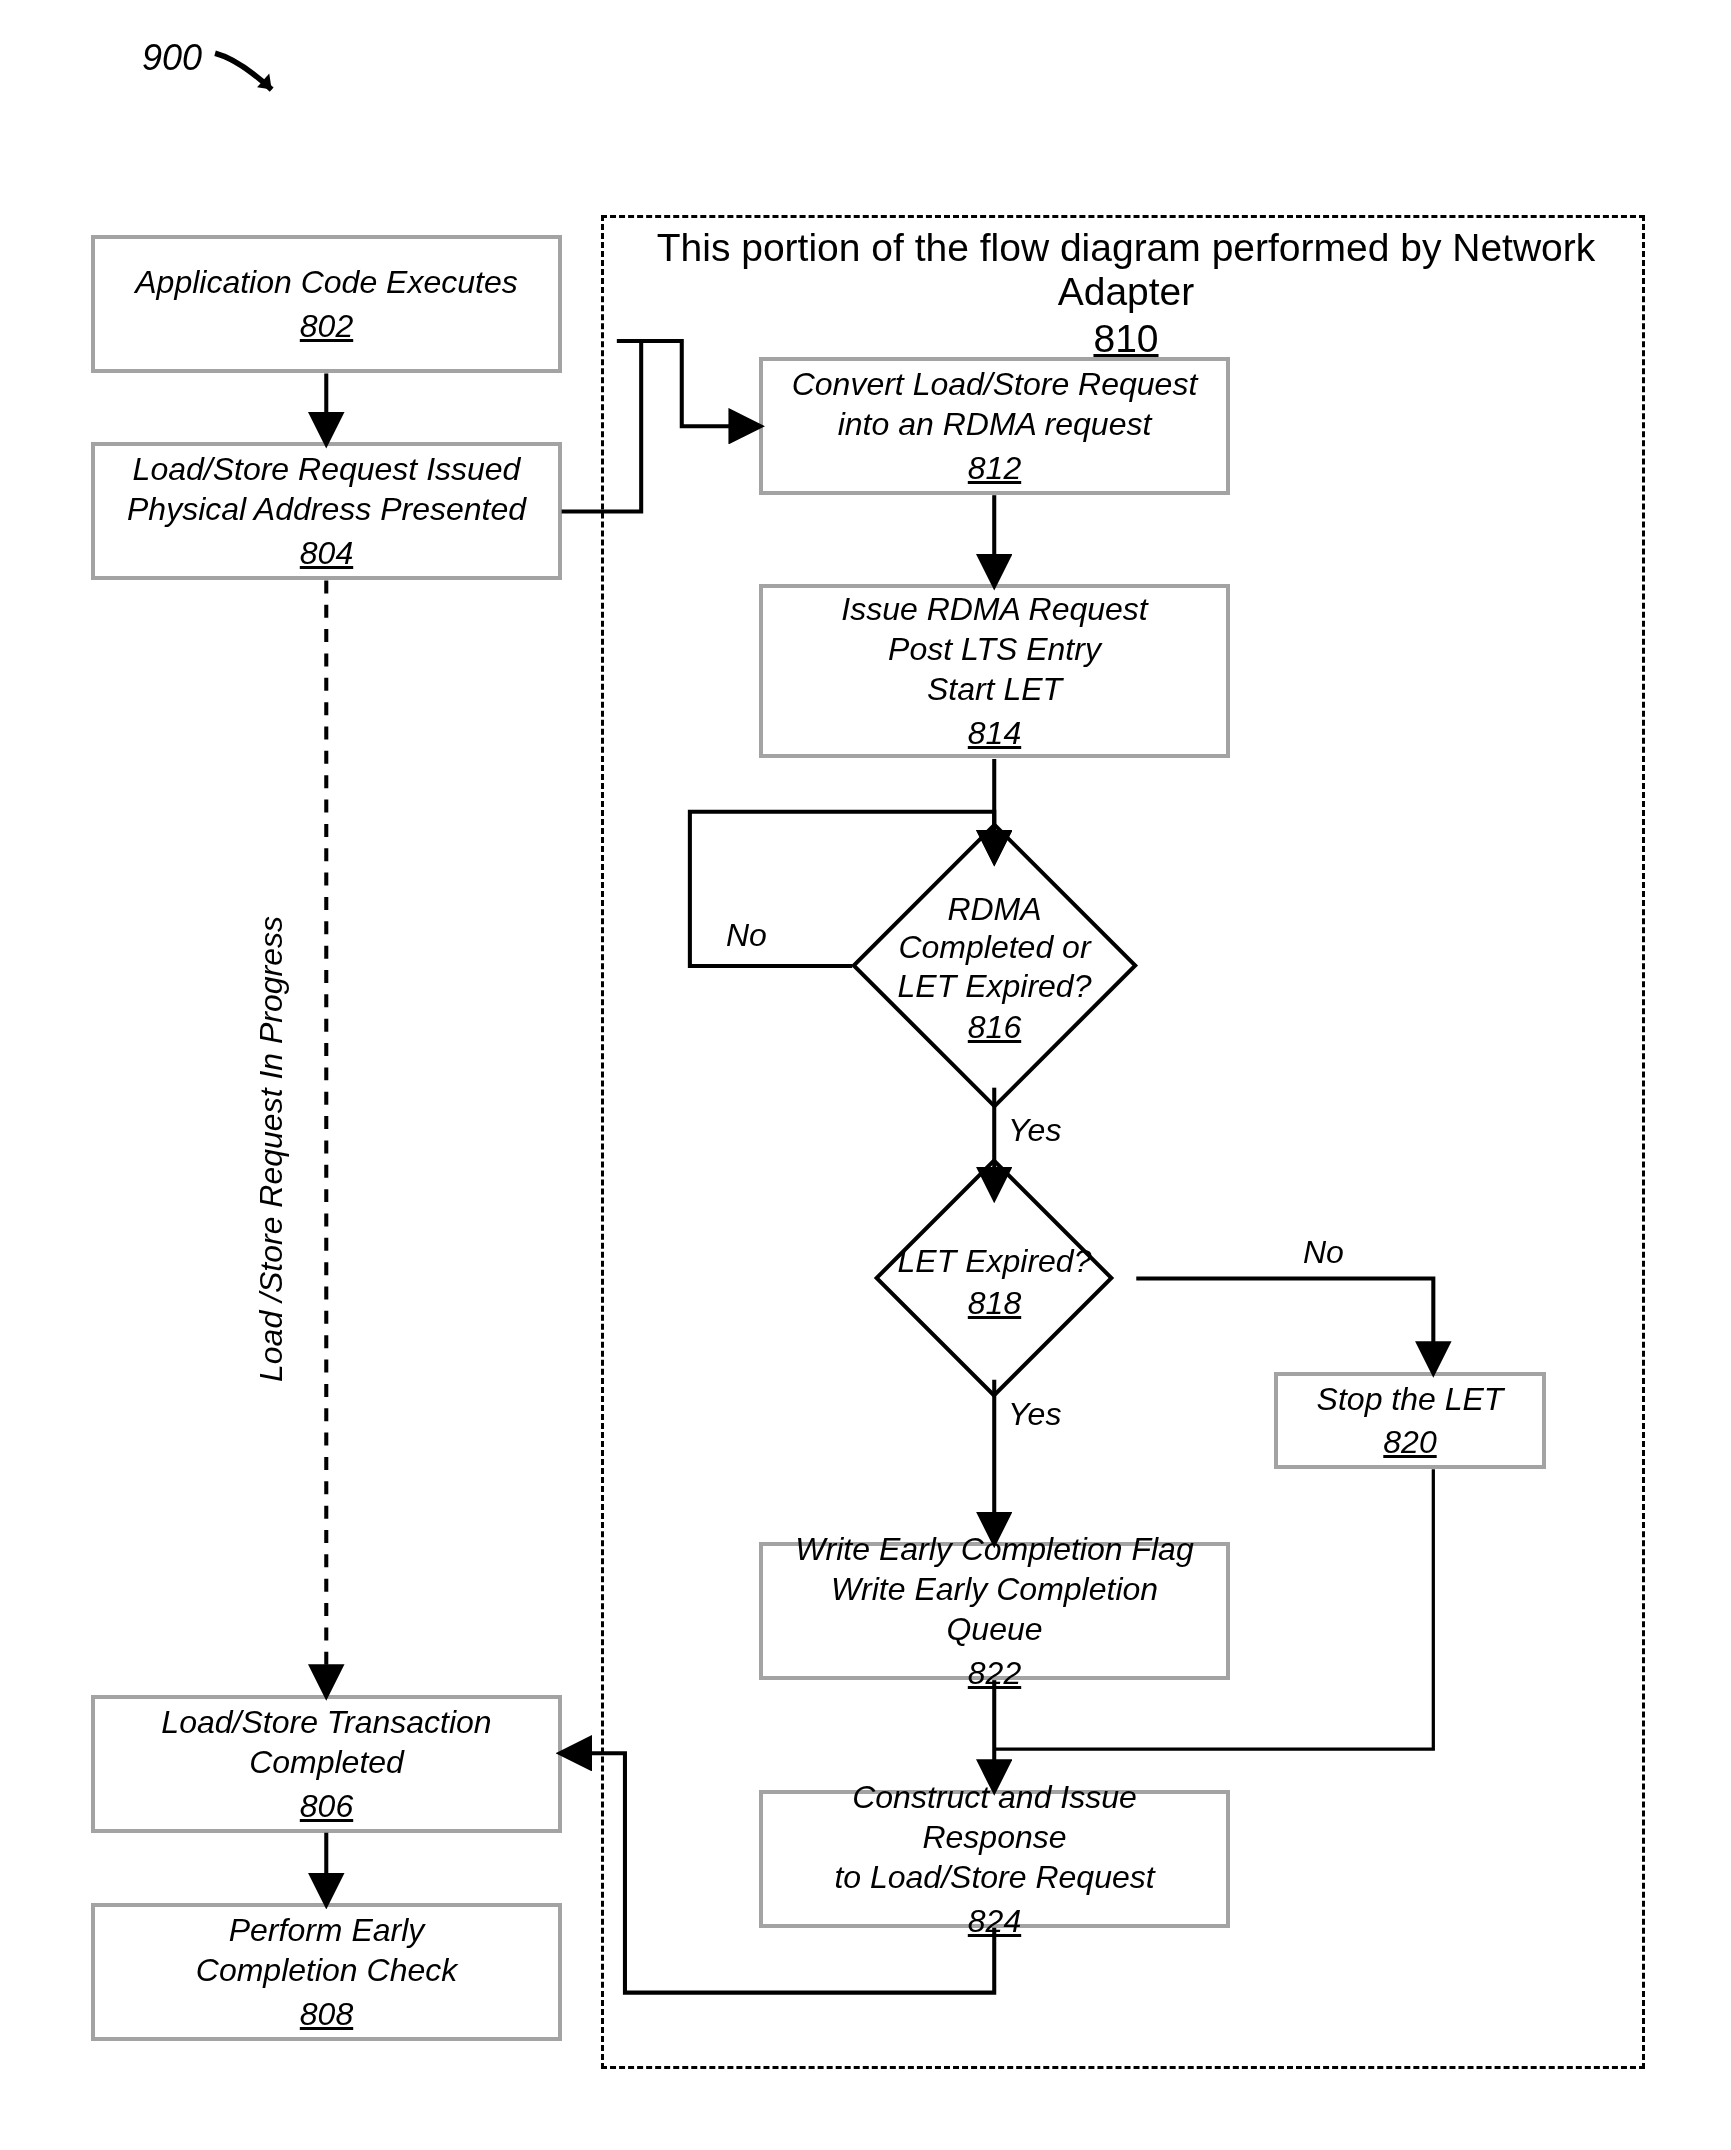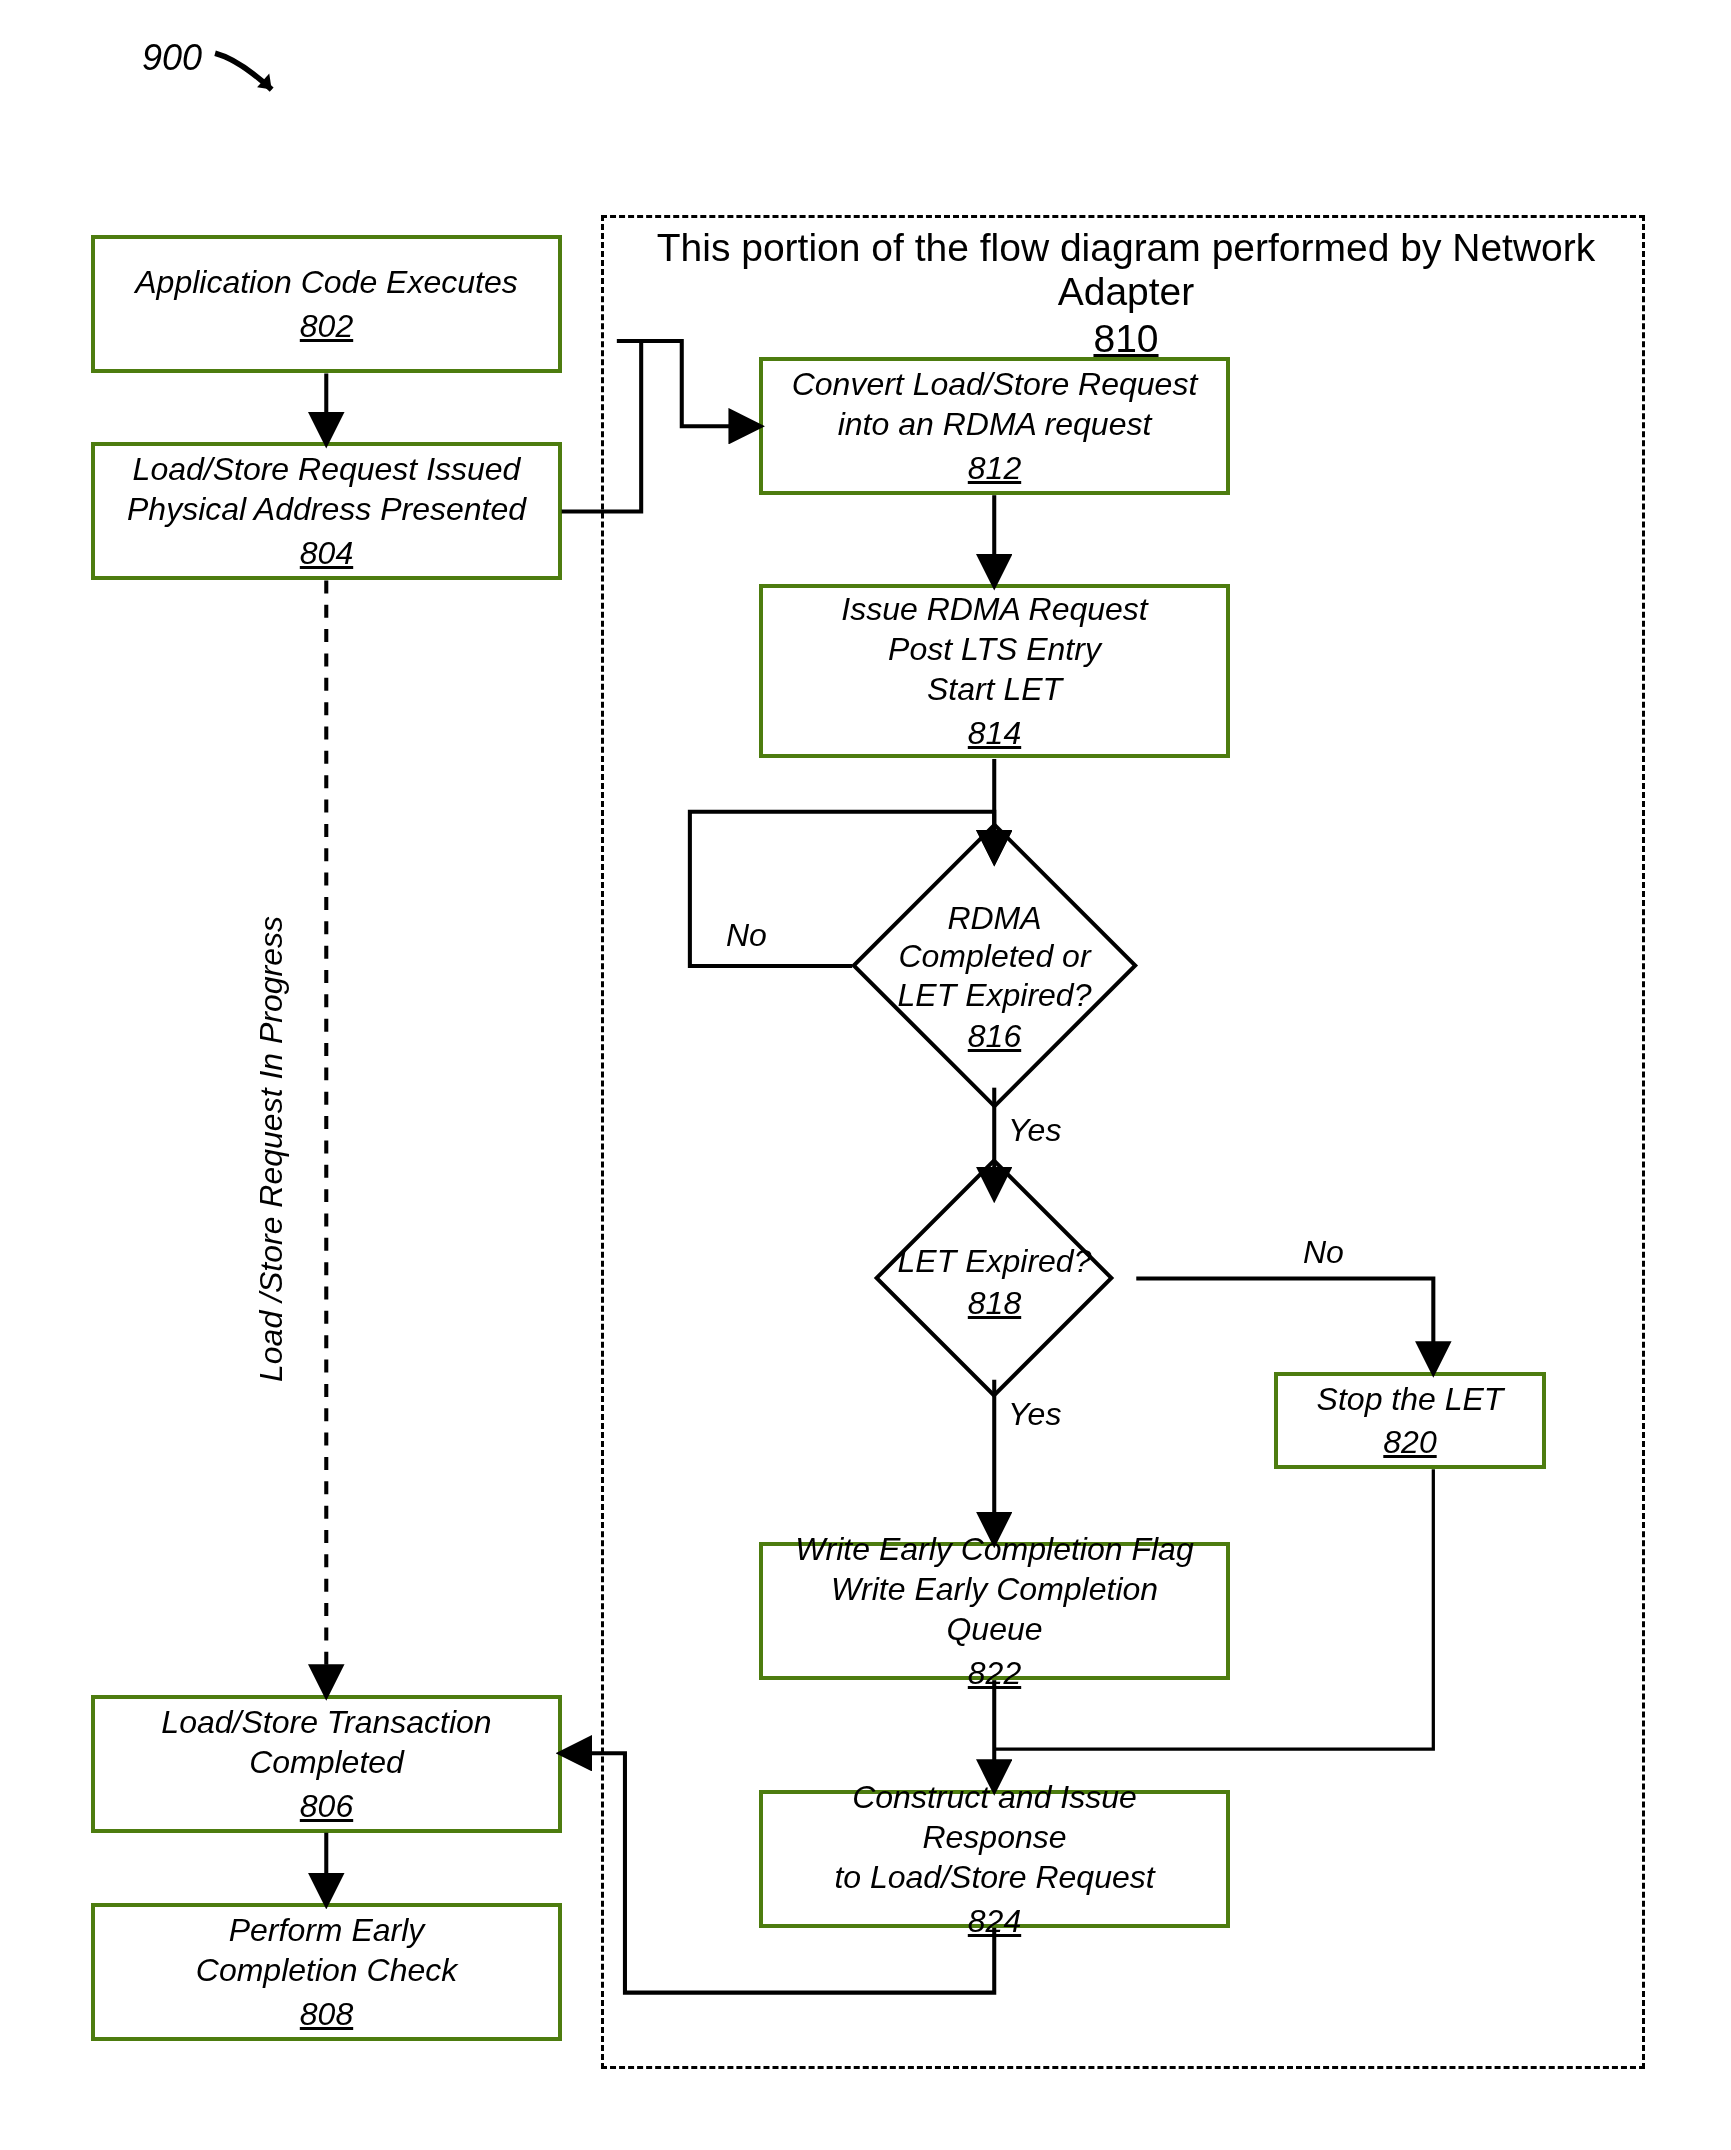--- a/index.html
+++ b/index.html
@@ -14,21 +14,21 @@
     position: absolute;
     font-style: italic;
     font-size: 36px;
     font-weight: 500;
   }
   .figure-arrow {
     position: absolute;
   }
   .box {
     position: absolute;
-    border: 4px solid #4d7c0f;
+    border: 4px solid #a3a3a3;
     background: #fff;
     text-align: center;
     font-style: italic;
     font-size: 32px;
     display: flex;
     flex-direction: column;
     justify-content: center;
     align-items: center;
     padding: 8px 20px;
     line-height: 1.25;
@@ -141,21 +141,21 @@
 
 <div class="box" style="left:759px; top:584px; width:471px; height:174px;">
   <span>Issue RDMA Request</span>
   <span>Post LTS Entry</span>
   <span>Start LET</span>
   <span class="refnum">814</span>
 </div>
 
 <div class="diamond" style="left:812px; top:836px; width:365px; height:260px;">
   <div class="diamond-shape" style="left:81px; top:28px; width:203px; height:203px;"></div>
-  <div class="diamond-text" style="top:63px;">
+  <div class="diamond-text" style="top:54px;">
     <span>RDMA</span><br>
     <span>Completed or</span><br>
     <span>LET Expired?</span>
     <span class="refnum">816</span>
   </div>
 </div>
 
 <div class="diamond" style="left:812px; top:1173px; width:365px; height:211px;">
   <div class="diamond-shape" style="left:97px; top:20px; width:170px; height:170px;"></div>
   <div class="diamond-text" style="top:69px;">

